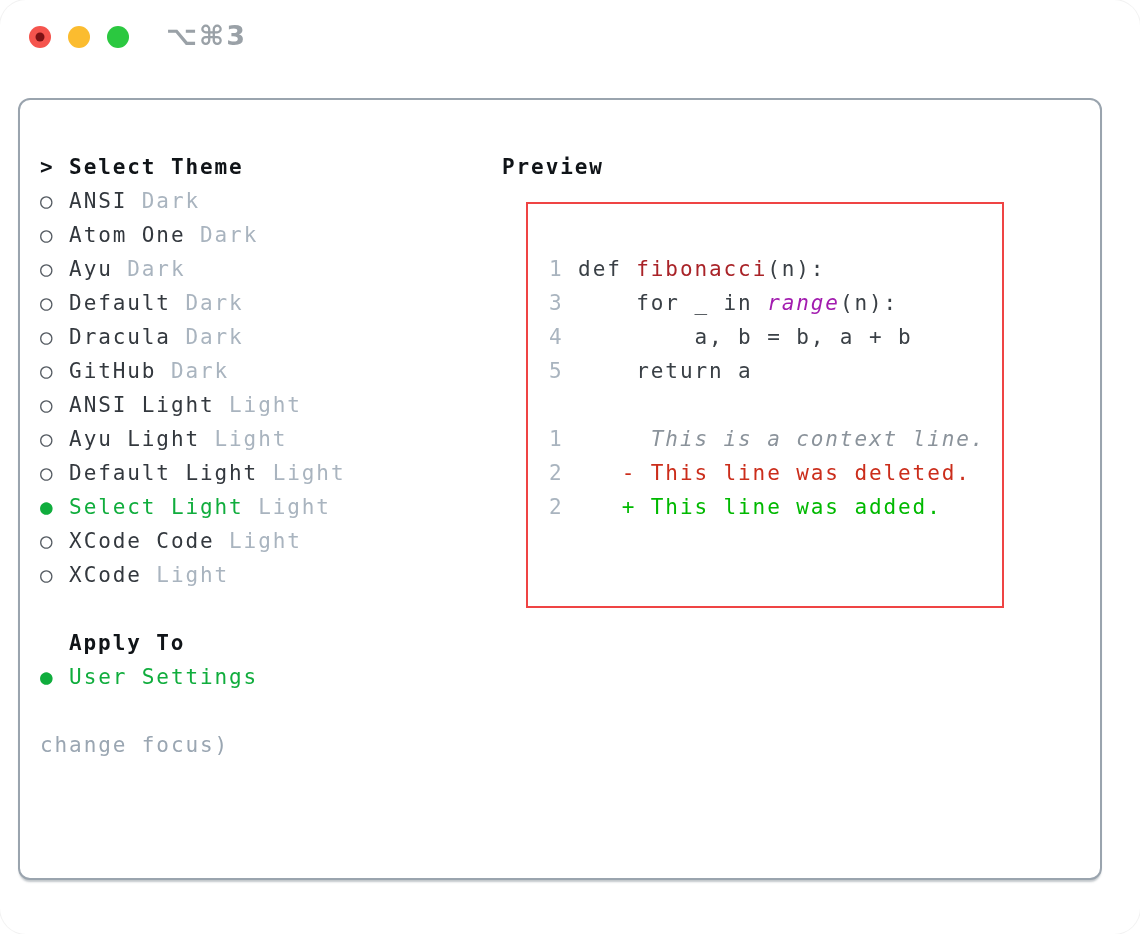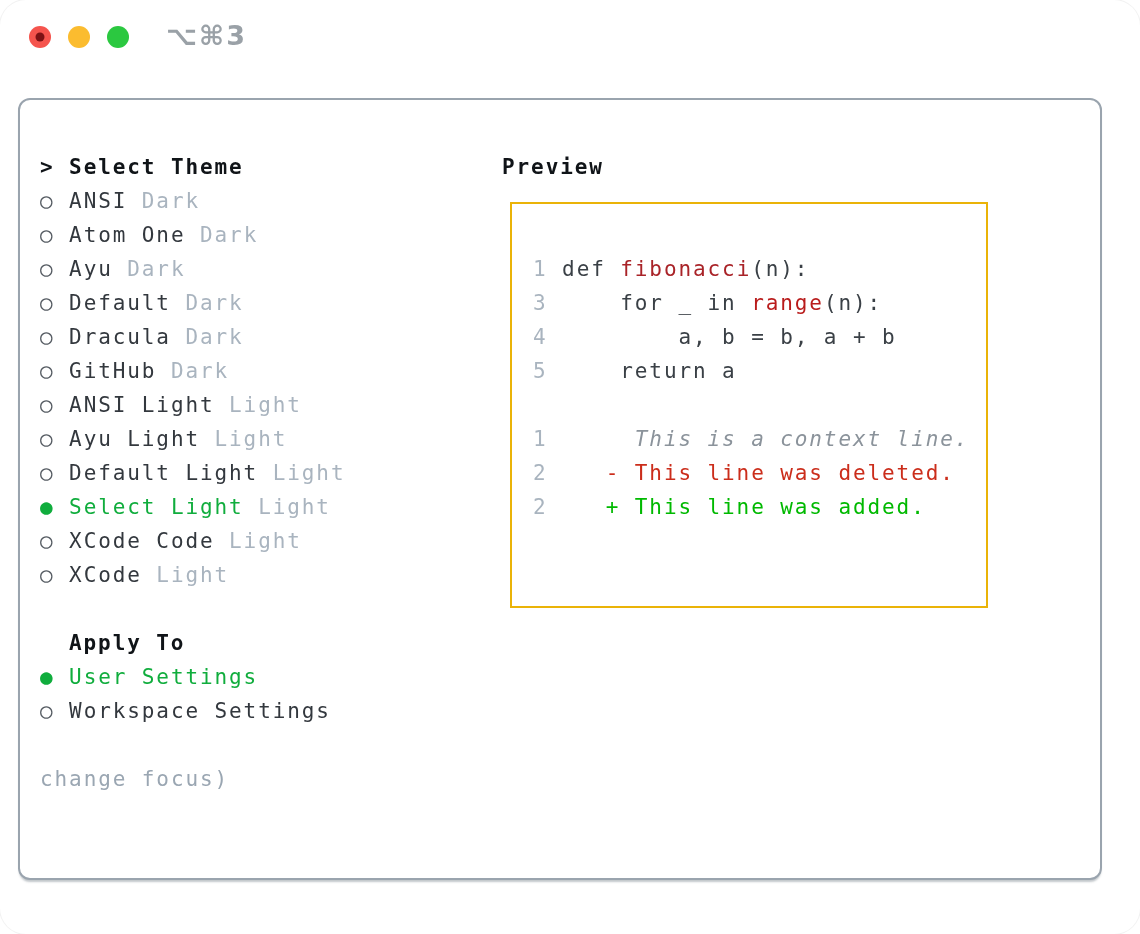--- a/index.html
+++ b/index.html
@@ -46,33 +46,33 @@
   .nm { color:#33383e; }
   .vr { color:#a9b4bf; }
   .sel .bullet, .sel .nm { color:#10ad3d; }
 
   .apply-hdr { font-weight:bold; color:#101418; padding-left:29px; height:34px; line-height:34px; }
 
   .hint { color:#9aa6b2; }
 
   
   .preview-box {
-    margin-top:18px; margin-left:8px;
+    margin-top:18px; margin-left:24px;
     width:478px; height:406px;
-    border:2px solid #eab308; background:#ffffff;
+    border:2px solid #ef4444; background:#ffffff;
     padding:48px 16px 0 21px; overflow:hidden;
   }
   .cl { height:34px; line-height:34px; white-space:pre; }
   .ln { color:#a9b4bf; }
   .diff-block { margin-top:34px; }
 
   .tk-d   { color:#3a4046; }
   .tk-fn  { color:#a92328; }
   .tk-num { color:#0d7f8c; }
-  .tk-bi  { color:#b91c1c; }
+  .tk-bi  { color:#a21caf;font-style:italic; }
   .tk-ctx { color:#8b939b;font-style:italic; }
   .tk-del { color:#cb2d1b; }
   .tk-add { color:#00b900; }
 </style>
 </head>
 <body>
 
 <div class="window">
 
   <div class="titlebar">
@@ -105,21 +105,20 @@
           <div class="mi"><span class="bullet">○</span> <span class="nm">XCode Code</span> <span class="vr">Light</span></div>
           <div class="mi"><span class="bullet">○</span> <span class="nm">XCode</span> <span class="vr">Light</span></div>
         </div>
 
       <div class="blank"></div>
 
       <div class="apply-hdr">Apply To</div>
 
       <div>
           <div class="mi sel"><span class="bullet">●</span> <span class="nm">User Settings</span></div>
-          <div class="mi"><span class="bullet">○</span> <span class="nm">Workspace Settings</span></div>
         </div>
 
       <div class="blank"></div>
 
       <div class="row hint">change focus)</div>
     </div>
 
     <div class="right-col">
       <div class="row hdr">Preview</div>
 

